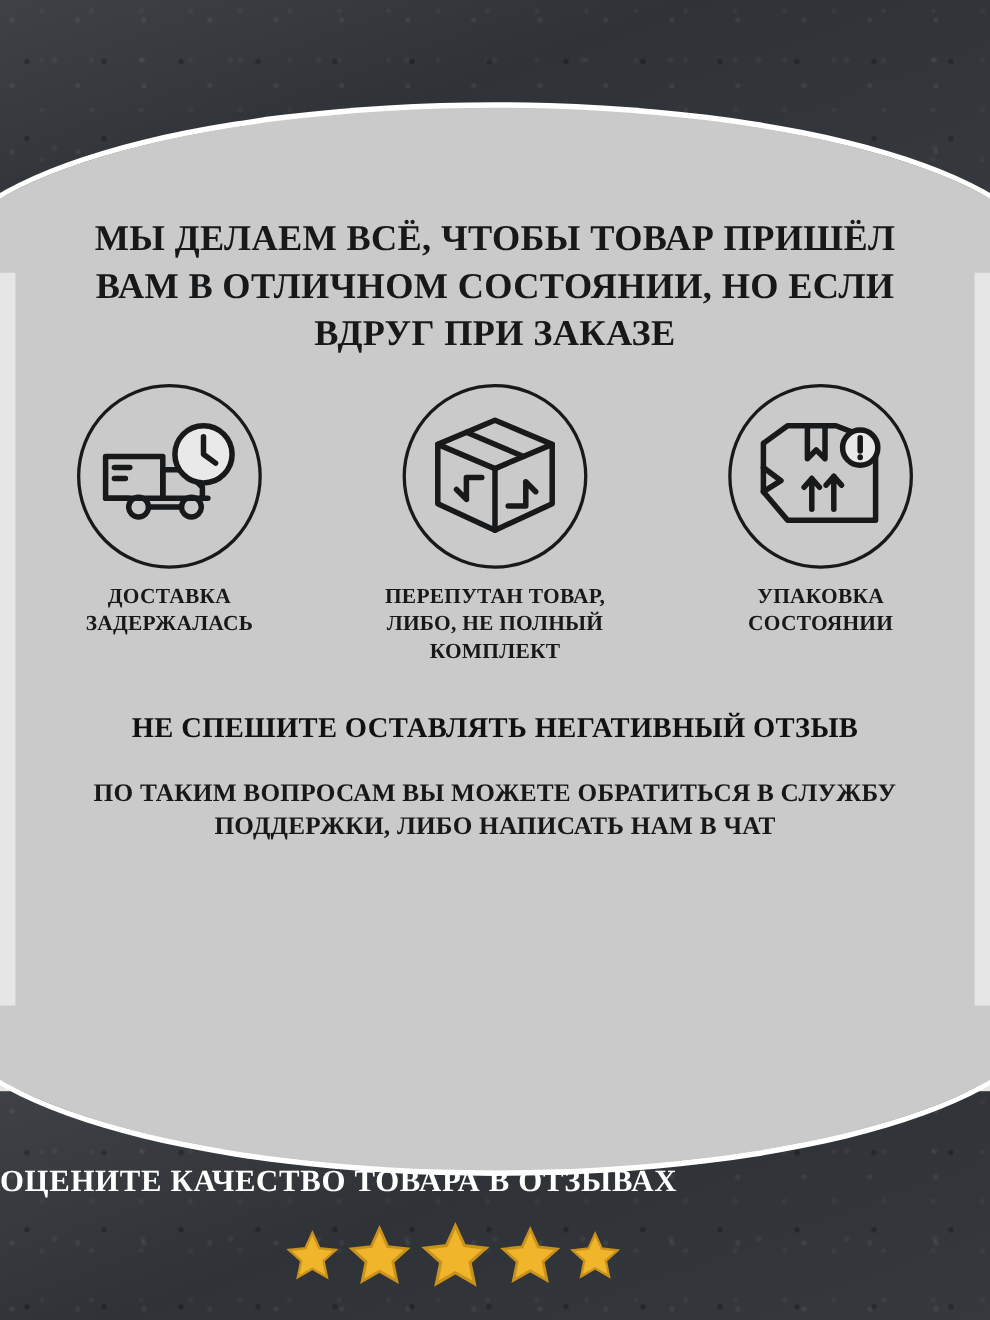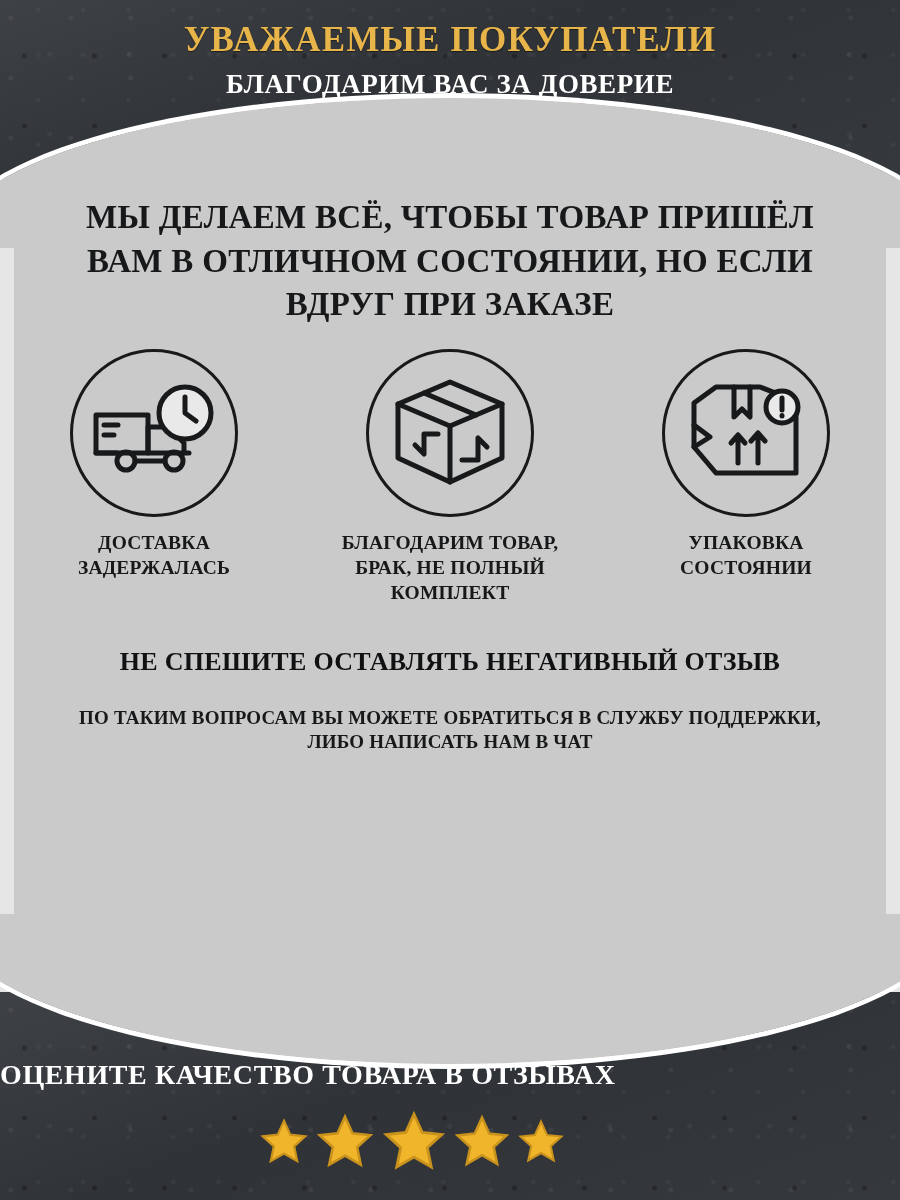--- a/index.html
+++ b/index.html
@@ -171,21 +171,21 @@
     font-size: 26px;
     font-weight: bold;
     color: #0f1113;
     line-height: 1.24;
     letter-spacing: .3px;
   }
 
   .note {
     margin: 28px auto 0;
     width: 800px;
-    font-size: 19px;
+    font-size: 23px;
     font-weight: bold;
     color: #16181a;
     line-height: 1.3;
     letter-spacing: .2px;
   }
 
   
   .footer-wrap {
     position: absolute;
     bottom: 22px;
@@ -214,24 +214,20 @@
 </head>
 <body>
 
 <div class="page">
 
   <div class="edge edge-left"></div>
   <div class="edge edge-right"></div>
 
   <div class="band band-top"></div>
 
-  <div class="header-wrap">
-    <div class="header-title">УВАЖАЕМЫЕ ПОКУПАТЕЛИ</div>
-    <div class="header-sub">БЛАГОДАРИМ ВАС ЗА ДОВЕРИЕ</div>
-  </div>
 
   <div class="content">
 
     <div class="intro">МЫ ДЕЛАЕМ ВСЁ, ЧТОБЫ ТОВАР ПРИШЁЛ ВАМ В ОТЛИЧНОМ СОСТОЯНИИ, НО ЕСЛИ ВДРУГ ПРИ ЗАКАЗЕ</div>
 
     <div class="icon-row">
 
       <div class="icon-item">
         <div class="circle">
           <svg width="128" height="104" viewBox="0 0 128 104" fill="none" stroke="#17191b" stroke-width="5" stroke-linecap="round" stroke-linejoin="round">
@@ -252,21 +248,21 @@
         <div class="circle">
           <svg width="124" height="118" viewBox="0 0 124 118" fill="none" stroke="#17191b" stroke-width="5" stroke-linecap="round" stroke-linejoin="round">
             <path d="M62 8 L114 30 L62 52 L10 30 Z"></path>
             <path d="M10 30 V84 L62 108 V52"></path>
             <path d="M114 30 V84 L62 108"></path>
             <path d="M36 19 L88 41"></path>
             <path d="M50 60 h-14 v20 l-9-9 M27 71 l9 9" fill="none"></path>
             <path d="M74 86 h16 v-22 l9 9 M99 73 l-9-9"></path>
           </svg>
         </div>
-        <div class="icon-caption">БЛАГОДАРИМ ТОВАР, БРАК, НЕ ПОЛНЫЙ КОМПЛЕКТ</div>
+        <div class="icon-caption">ПЕРЕПУТАН ТОВАР, ЛИБО, НЕ ПОЛНЫЙ КОМПЛЕКТ</div>
       </div>
 
       <div class="icon-item">
         <div class="circle">
           <svg width="120" height="112" viewBox="0 0 120 112" fill="none" stroke="#17191b" stroke-width="5" stroke-linecap="round" stroke-linejoin="round">
             <path d="M8 26 L30 10 L74 10 L110 24 L110 96 L30 96 L8 70 Z"></path>
             <path d="M8 48 L24 60 L8 70"></path>
             <path d="M48 10 v30 l8 -8 l8 8 V10"></path>
             <path d="M52 86 V58 M52 58 l-7 8 M52 58 l7 8"></path>
             <path d="M72 86 V56 M72 56 l-7 8 M72 56 l7 8"></path>

